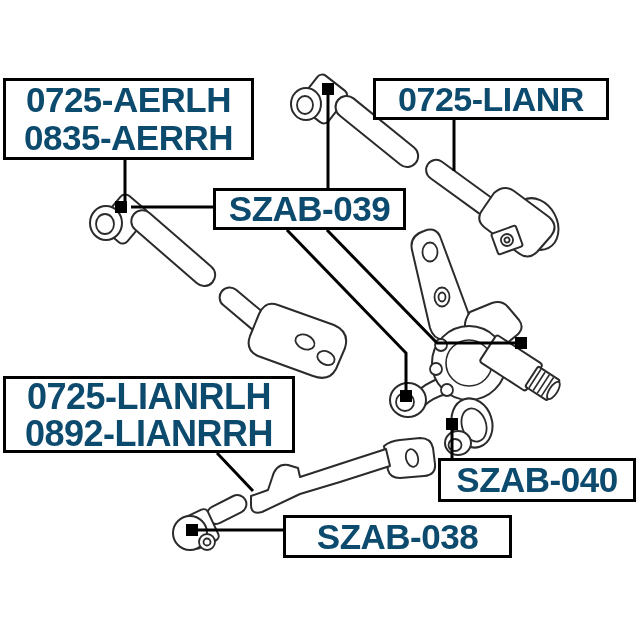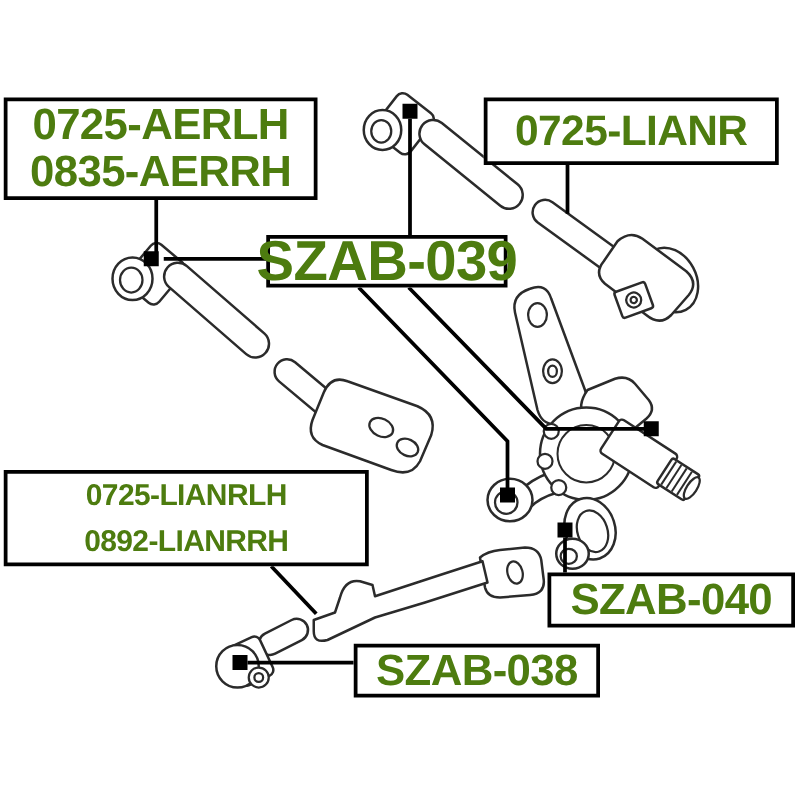--- a/index.html
+++ b/index.html
@@ -4,21 +4,21 @@
 <style>
   html,body{margin:0;padding:0;background:#fff;}
   .stage{
     position:relative;width:640px;height:640px;background:#fff;
     font-family:"Liberation Sans",sans-serif;overflow:hidden;
   }
   .stage svg{position:absolute;left:0;top:0;}
   .label-box{
     position:absolute;box-sizing:border-box;border:3px solid #000;background:#fff;
     display:flex;flex-direction:column;align-items:center;justify-content:center;
-    font-weight:bold;color:#4d7c0f;white-space:nowrap;letter-spacing:-0.5px;z-index:5;
+    font-weight:bold;color:#0c4a6e;white-space:nowrap;letter-spacing:-0.5px;z-index:5;
   }
   .label-box span{display:block;}
   .part{fill:#fff;stroke:#2b2b2b;stroke-width:2;stroke-linejoin:round;stroke-linecap:round;}
   .hole{fill:#fff;stroke:#2b2b2b;stroke-width:1.8;}
   .thin{fill:none;stroke:#2b2b2b;stroke-width:1.6;}
   .connector{fill:none;stroke:#000;stroke-width:3;}
   .marker{fill:#000;stroke:none;}
 </style>
 </head>
 <body>
@@ -118,34 +118,34 @@
       <rect class="marker" x="186" y="524" width="12" height="12"></rect>
       <path class="connector" d="M 198,530 L 283,530"></path>
     </g>
   </svg>
 
   <div class="label-box" style="left:3px;top:78px;width:251px;height:82px;font-size:35px;line-height:38px;">
     <span>0725-AERLH</span>
     <span>0835-AERRH</span>
   </div>
 
-  <div class="label-box" style="left:387px;top:78px;width:236px;height:54px;font-size:34px;">
+  <div class="label-box" style="left:373px;top:78px;width:236px;height:42px;font-size:34px;">
     <span>0725-LIANR</span>
   </div>
 
-  <div class="label-box" style="left:213px;top:188px;width:193px;height:42px;font-size:45px;">
+  <div class="label-box" style="left:213px;top:188px;width:193px;height:42px;font-size:35px;">
     <span>SZAB-039</span>
   </div>
 
-  <div class="label-box" style="left:3px;top:376px;width:292px;height:77px;font-size:24px;line-height:37px;">
+  <div class="label-box" style="left:3px;top:376px;width:292px;height:77px;font-size:36px;line-height:37px;">
     <span>0725-LIANRLH</span>
     <span>0892-LIANRRH</span>
   </div>
 
   <div class="label-box" style="left:438px;top:458px;width:198px;height:44px;font-size:35px;">
     <span>SZAB-040</span>
   </div>
 
-  <div class="label-box" style="left:283px;top:515px;width:197px;height:43px;font-size:35px;">
+  <div class="label-box" style="left:283px;top:515px;width:229px;height:43px;font-size:35px;">
     <span>SZAB-038</span>
   </div>
 
 </div>
 
 </body></html>

